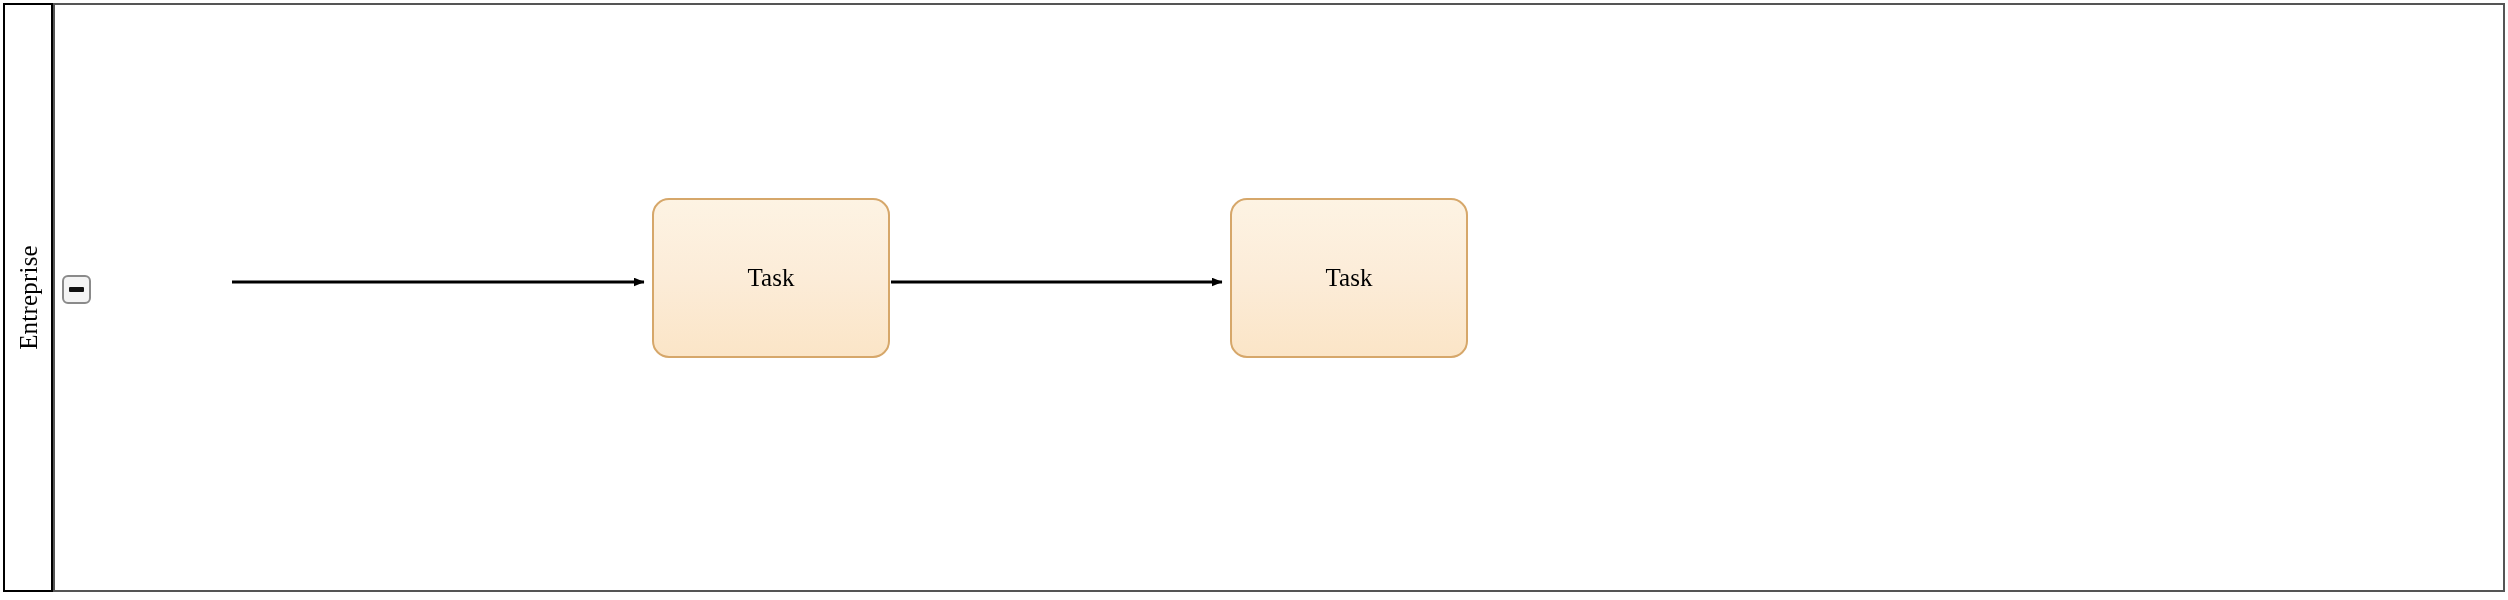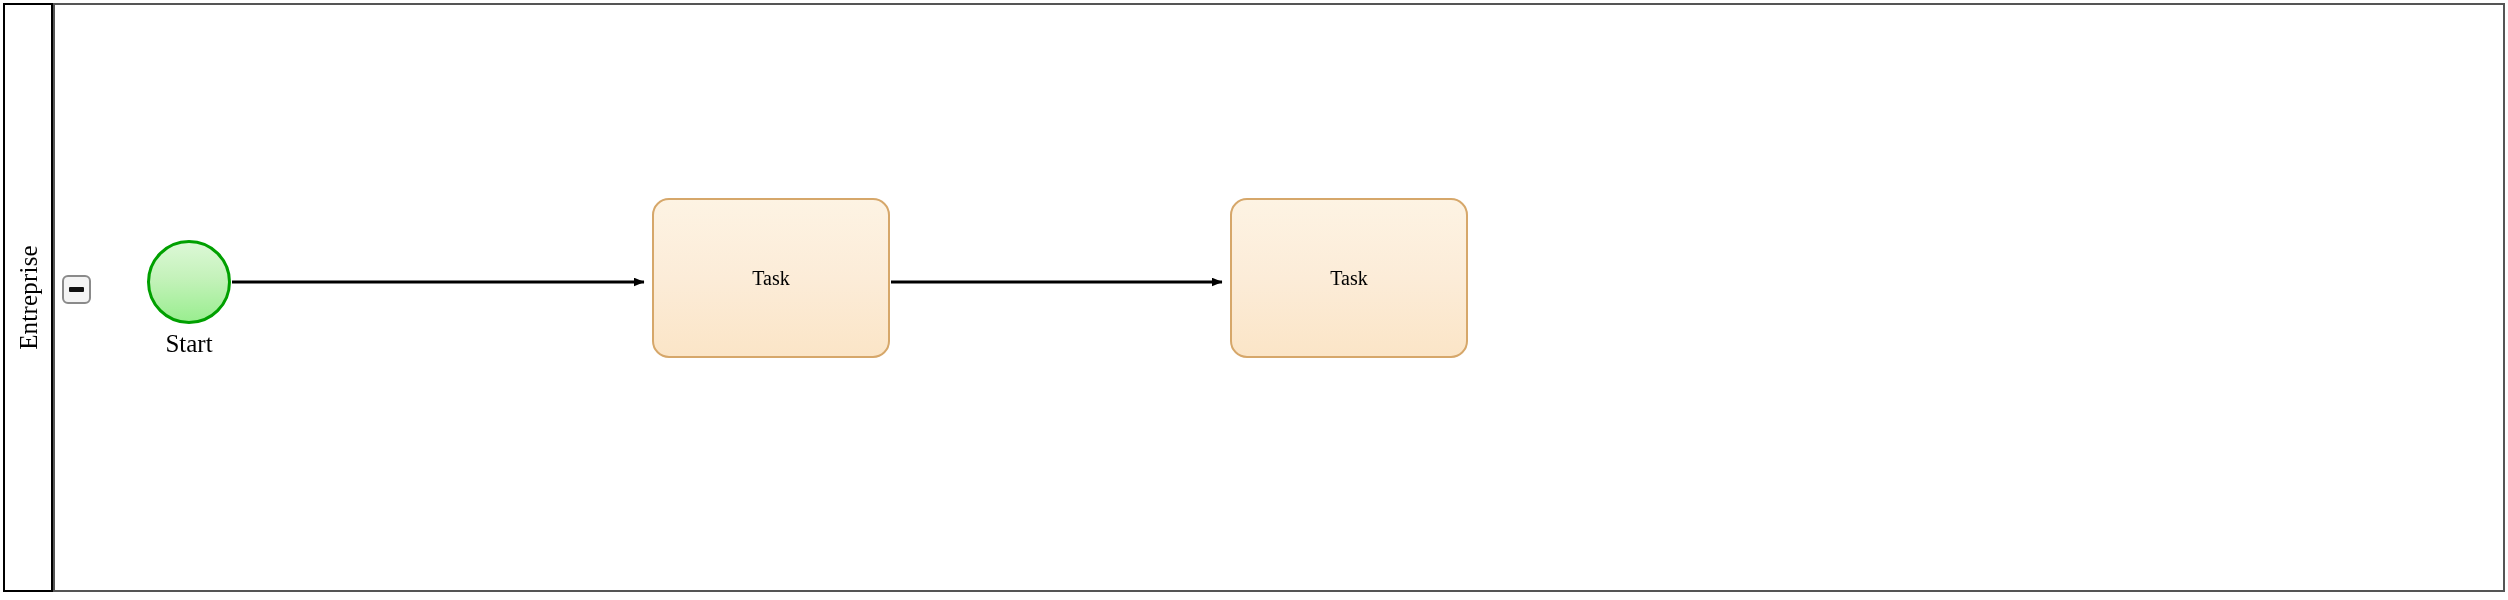--- a/index.html
+++ b/index.html
@@ -129,21 +129,21 @@
     height: 160px;
     border: 2px solid #d6a76a;
     border-radius: 17px;
     background: linear-gradient(to bottom, #fdf3e3 0%, #fcecd8 50%, #fbe5c7 100%);
     display: flex;
     align-items: center;
     justify-content: center;
   }
   .task-label {
     font-family: "Liberation Serif", "DejaVu Serif", serif;
-    font-size: 20px;
+    font-size: 25px;
     line-height: 1.1;
     color: #000000;
     text-align: center;
     padding: 0 8px;
   }
   #task-1 { left: 652px; top: 198px; }
   #task-2 { left: 1230px; top: 198px; }
 
   
   .flow-svg {
@@ -176,24 +176,20 @@
   <svg class="flow-svg" viewBox="0 0 2508 600" xmlns="http://www.w3.org/2000/svg">
     <defs>
       <marker id="arrowhead" markerWidth="11" markerHeight="9" refX="10.5" refY="4.5" orient="auto" markerUnits="userSpaceOnUse">
         <path d="M 0 0 L 11 4.5 L 0 9 z" fill="#000000"></path>
       </marker>
     </defs>
     <line x1="232" y1="282" x2="644" y2="282" stroke="#000000" stroke-width="3" marker-end="url(#arrowhead)"></line>
     <line x1="891" y1="282" x2="1222" y2="282" stroke="#000000" stroke-width="3" marker-end="url(#arrowhead)"></line>
   </svg>
 
-  <div class="start-event-group">
-    <div class="start-event"></div>
-    <div class="start-label">Start</div>
-  </div>
 
   <div class="task" id="task-1">
     <span class="task-label">Task</span>
   </div>
 
   <div class="task" id="task-2">
     <span class="task-label">Task</span>
   </div>
 
 </div>

